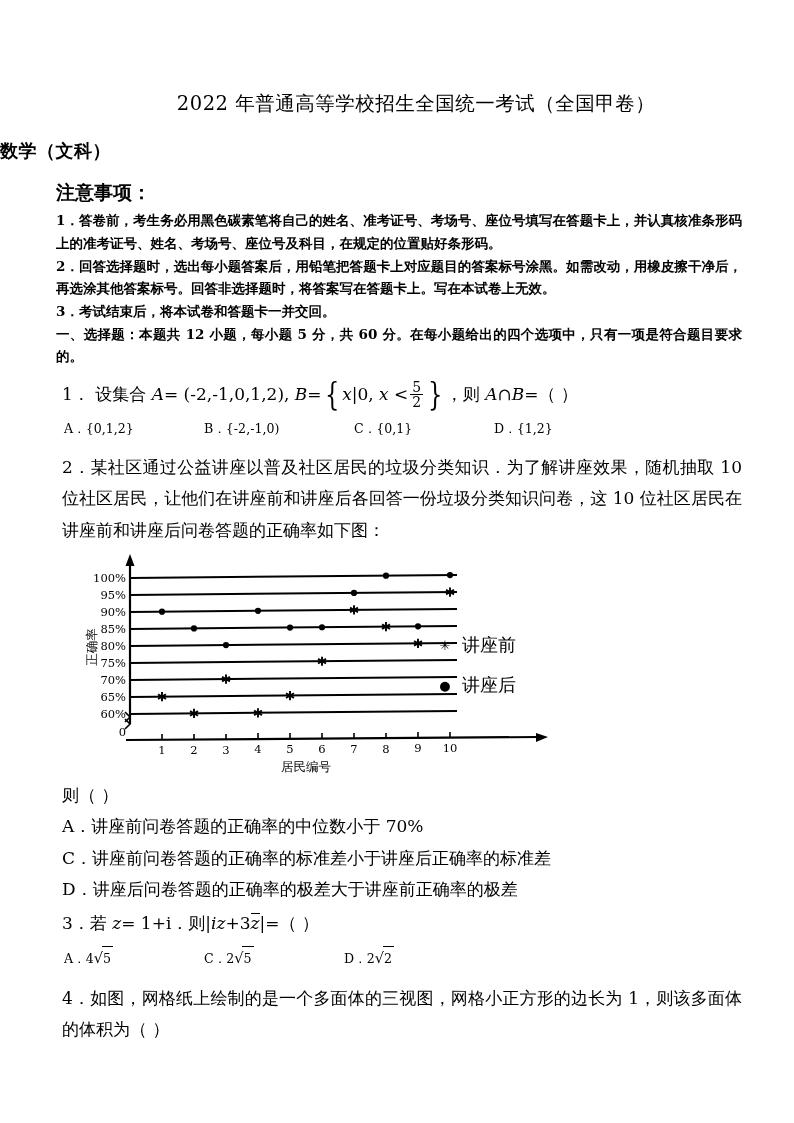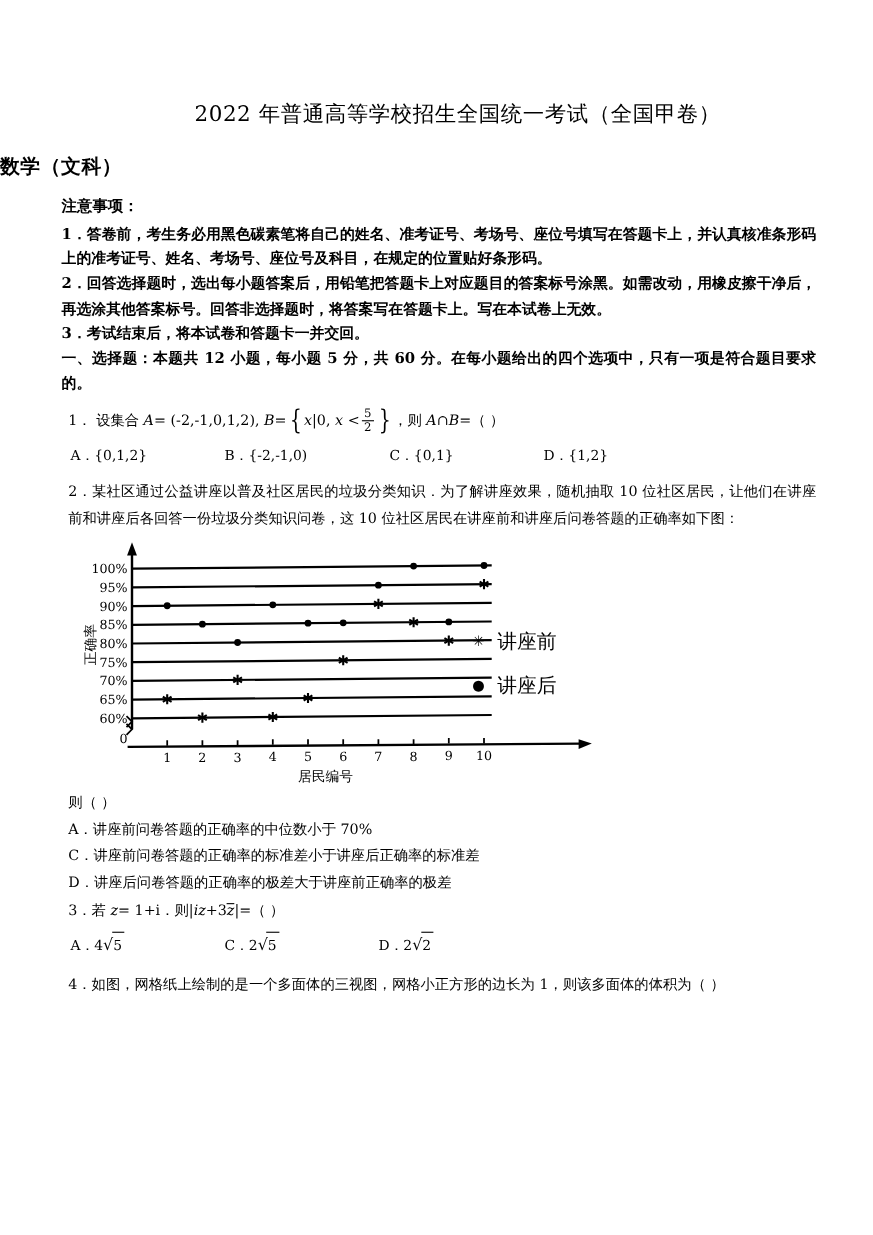--- a/index.html
+++ b/index.html
@@ -39,21 +39,21 @@
     margin-top: 24px;
     letter-spacing: 0.5px;
   }
   .body-col {
     position: absolute;
     left: 56px;
     top: 178px;
     width: 686px;
   }
   .notice-head {
-    font-size: 14px;
+    font-size: 19px;
     font-weight: bold;
     line-height: 1.55;
     margin-bottom: 2px;
   }
   .notice-item {
     font-size: 13.5px;
     font-weight: bold;
     line-height: 1.68;
     text-align: justify;
     text-justify: inter-ideograph;
@@ -64,21 +64,21 @@
     font-weight: bold;
     line-height: 1.68;
     text-align: justify;
     text-justify: inter-ideograph;
     margin: 0;
   }
   .q-block {
     margin-top: 11px;
   }
   .q-text {
-    font-size: 13px;
+    font-size: 17px;
     line-height: 1.85;
     text-align: justify;
     text-justify: inter-ideograph;
     margin: 0;
     padding-left: 6px;
   }
   .opts {
     font-size: 12.6px;
     line-height: 1.9;
     margin: 6px 0 0 0;
@@ -129,21 +129,21 @@
     display: inline-block;
     border-top: 1.2px solid #000;
     padding-top: 0px;
     line-height: 1.1;
   }
 
   
   .chart-wrap {
     position: relative;
     margin-top: 6px;
-    margin-left: 18px;
+    margin-left: 28px;
     width: 480px;
     height: 222px;
     text-decoration: underline;
   }
   .chart-svg { display: block; }
   .legend {
     position: absolute;
     left: 352px;
     top: 84px;
     font-size: 11.5px;

